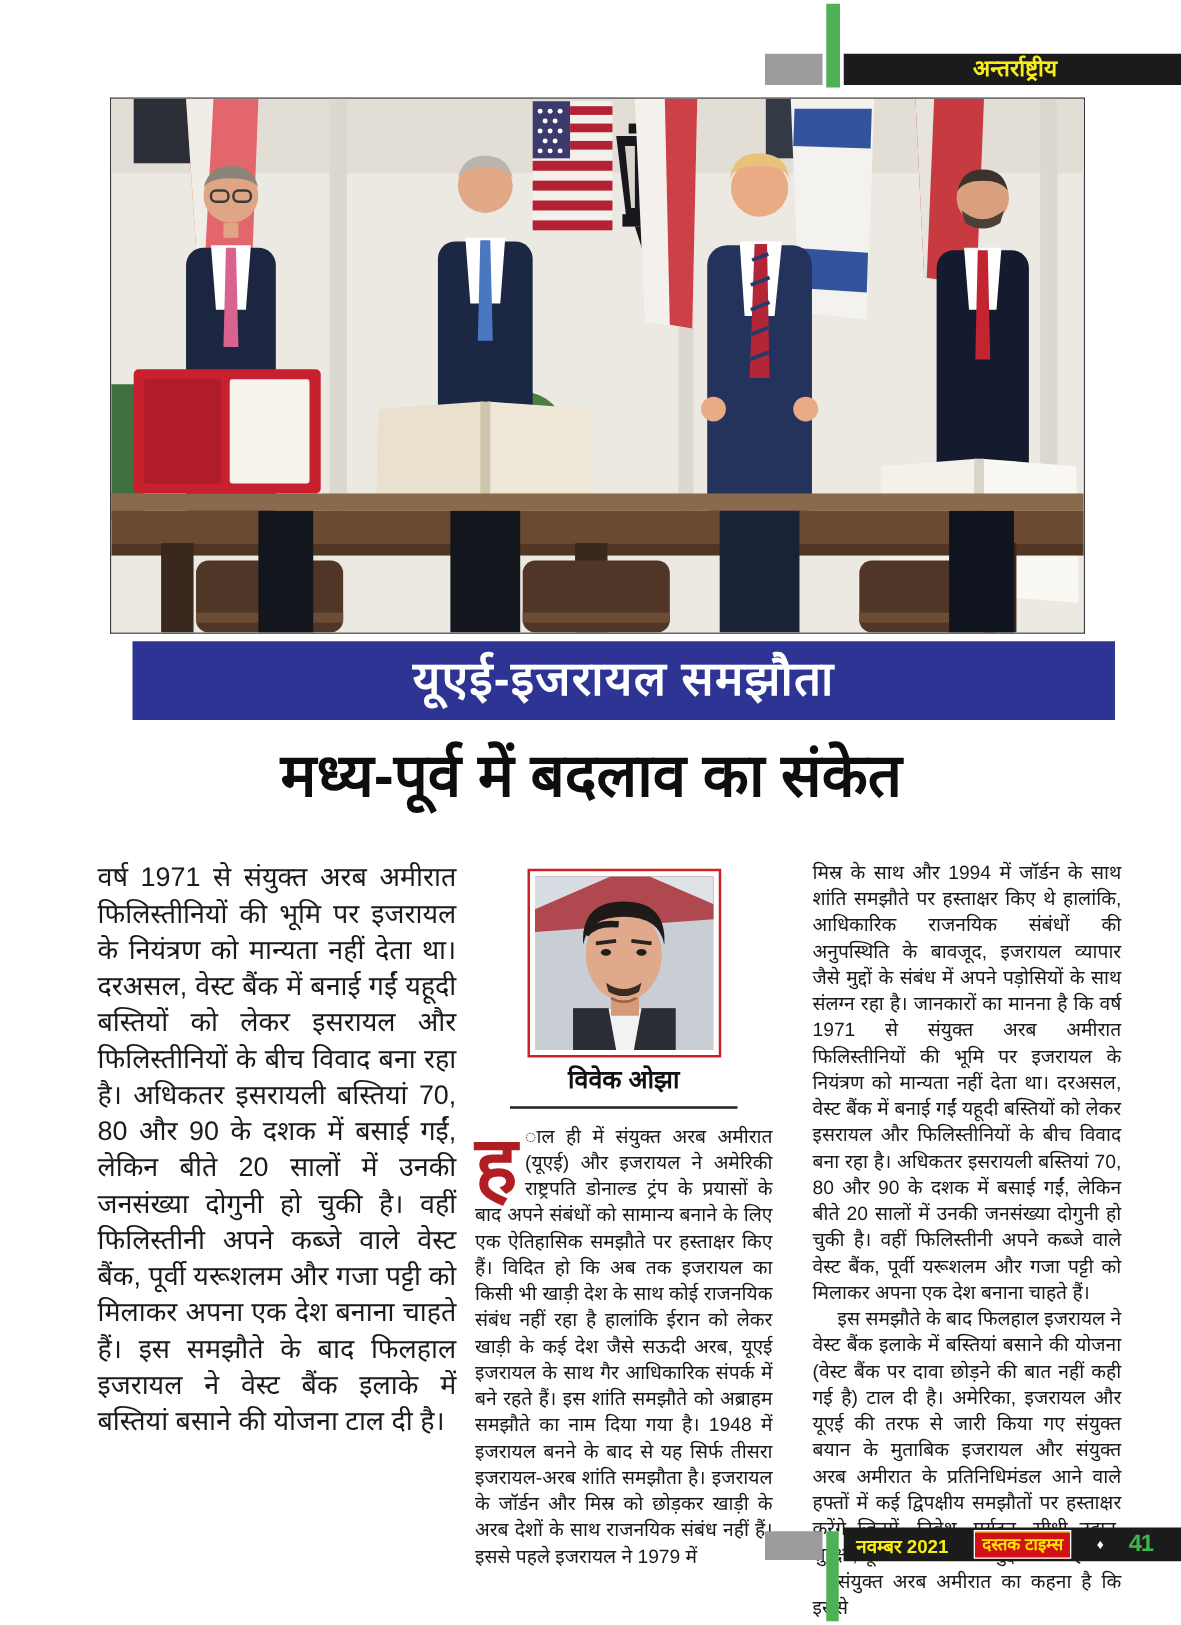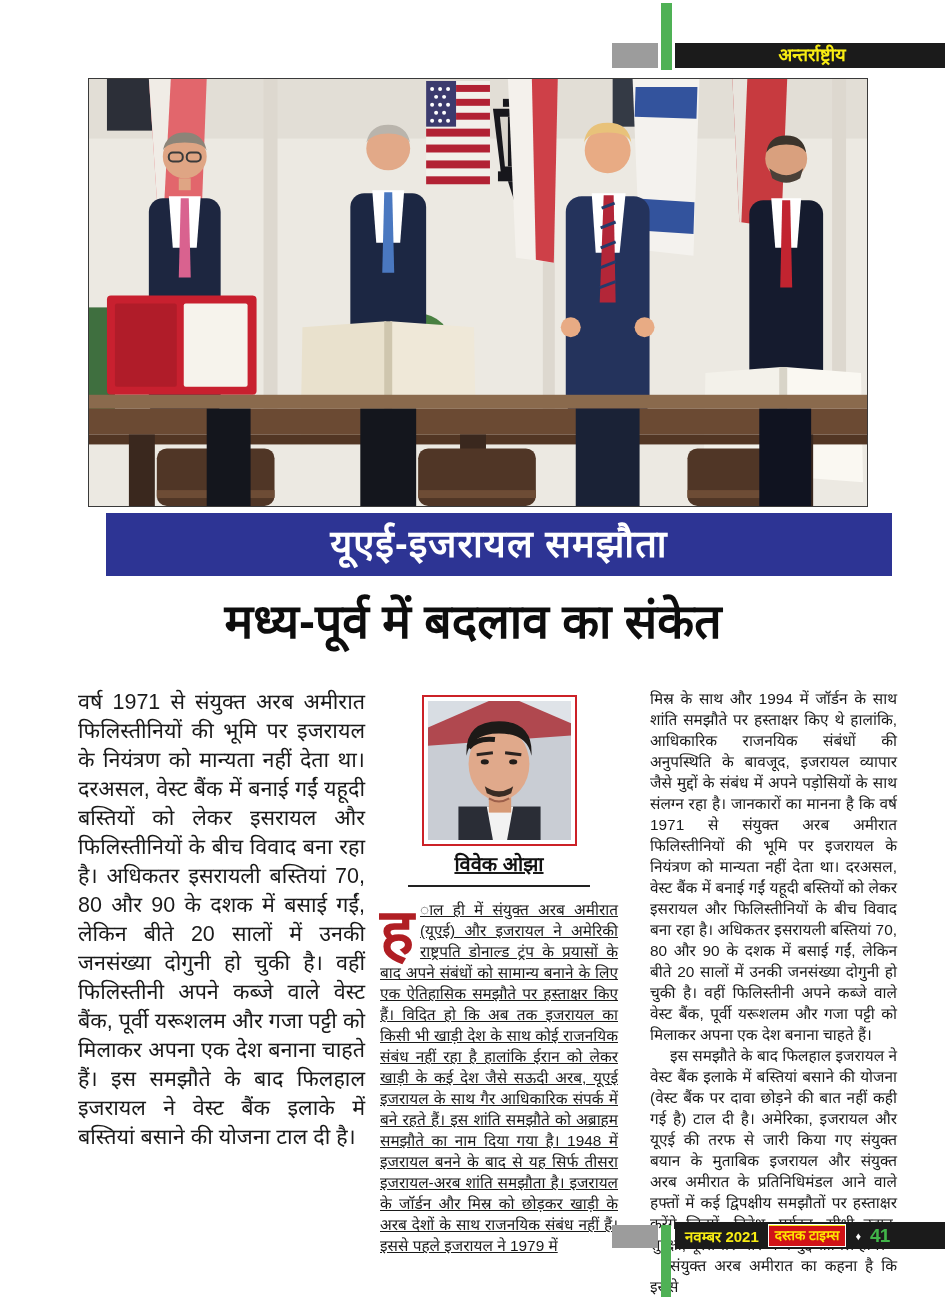--- a/index.html
+++ b/index.html
@@ -24,39 +24,39 @@
   
   .kicker { position:absolute; left:82px; top:513px; width:786px; height:63px;
             background:#2d3494; text-align:center;margin-left:24px; }
   .kicker span { color:#fff; font-size:38px; font-weight:bold; line-height:63px; letter-spacing:1px; }
   .headline { position:absolute; left:78px; top:577px; width:790px; height:92px; text-align:center; }
   .headline span { color:#0d0d0d; font-size:48px; font-weight:900; line-height:90px; letter-spacing:0; }
 
   
   .col { position:absolute; top:688px; color:#1a1a1a; text-align:justify; }
   .col-left  { left:78px;  width:287px; font-size:21.5px; line-height:29px; font-weight:400; }
-  .col-mid   { left:380px; width:238px; font-size:15.4px; line-height:21px;text-decoration:underline; }
+  .col-mid   { left:380px; width:238px; font-size:15.4px; line-height:21px; }
   .col-right { left:650px; width:247px; font-size:15.4px; line-height:21px; }
   .col-right p + p { text-indent:20px; }
 
   
   .author-box { width:155px; height:151px; margin:7px auto 8px auto; border:2px solid #cc2127;
                 background:#fff; padding:4px; }
   .author-box svg { display:block; width:100%; height:100%; }
   .author-name { text-align:center; font-size:20px; font-weight:bold; color:#111; margin:2px 0 10px 0; }
   .author-rule { border:0; border-top:2.5px solid #222; width:182px; margin:0 auto 12px auto; }
 
   .dropcap { float:left; color:#b01e23; font-size:64px; line-height:58px; font-weight:bold;
              padding:4px 6px 0 0; }
 
   
   .gray-bottom  { left:612px; top:1225px; width:46px; height:23px; }
   .green-bottom { left:661px; top:1225px; width:10px; height:72px; }
   .black-bottom { left:675px; top:1222px; width:270px; height:27px;
-                  display:flex; align-items:center; gap:9px; padding-left:10px; }
+                  display:flex; align-items:center; gap:20px; padding-left:10px; }
   .footer-date { color:#f7ec13; font-weight:bold; font-size:15px; }
   .footer-logo { background:#d01217; border:1px solid #fff; color:#ffe400; font-weight:bold;
                  font-size:13.5px; padding:1px 6px 2px 6px; box-shadow:0 1px 0 #f7ec13 inset;text-align:right; }
   .footer-diamond { color:#fff; font-size:11px; }
   .footer-page { color:#41b549; font-weight:900; font-size:19px; letter-spacing:-1px; }
 </style>
 </head>
 <body>
 
 <div class="page">

